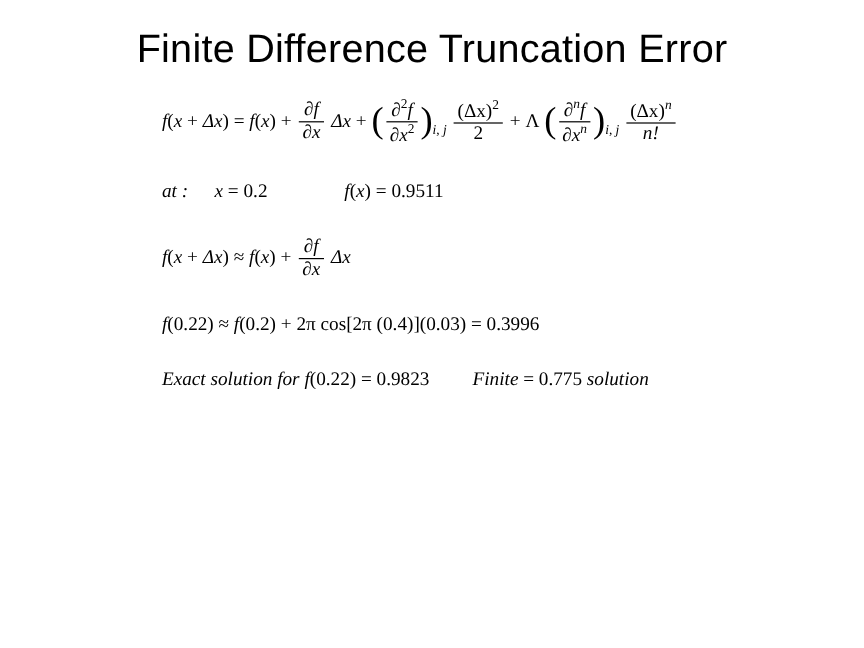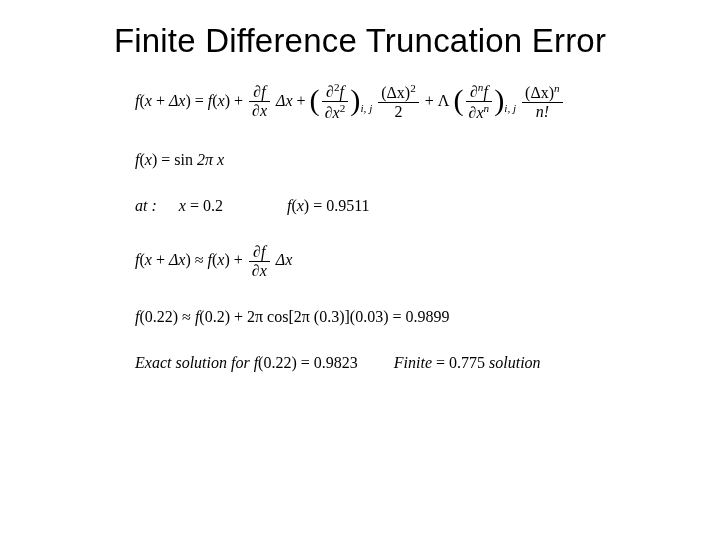--- a/index.html
+++ b/index.html
@@ -124,26 +124,20 @@
       <span class="paren">(</span><span class="frac">
         <span class="num"><span class="rm">∂</span><span class="supn">n</span><span>f</span></span>
         <span class="den"><span>∂x</span><span class="supn">n</span></span>
       </span><span class="paren">)</span><span class="sub">i, j</span>
       <span class="frac">
         <span class="num"><span class="rm">(Δx)</span><span class="supn">n</span></span>
         <span class="den"><span>n!</span></span>
       </span>
     </div>
 
-    <div class="eq">
-      <span>f</span><span class="rm">(</span><span>x</span><span class="rm">)</span>
-      <span class="rm">=</span>
-      <span class="rm">sin</span>
-      <span>2π x</span>
-    </div>
 
     <div class="eq">
       <span>at :</span>
       <span class="smgap"></span>
       <span>x</span>
       <span class="rm">=</span>
       <span class="rm">0.2</span>
       <span class="gap"></span><span class="gap"></span>
       <span>f</span><span class="rm">(</span><span>x</span><span class="rm">)</span>
       <span class="rm">=</span>
@@ -162,23 +156,23 @@
       </span>
       <span>Δx</span>
     </div>
 
     <div class="eq">
       <span>f</span><span class="rm">(</span><span class="rm">0.22</span><span class="rm">)</span>
       <span class="rm">≈</span>
       <span>f</span><span class="rm">(</span><span class="rm">0.2</span><span class="rm">)</span>
       <span class="rm">+</span>
       <span class="rm">2π</span>
-      <span class="rm">cos</span><span class="rm">[</span><span class="rm">2π (0.3)</span><span class="rm">]</span><span class="rm">(0.03)</span>
+      <span class="rm">cos</span><span class="rm">[</span><span class="rm">2π (0.4)</span><span class="rm">]</span><span class="rm">(0.03)</span>
       <span class="rm">=</span>
-      <span class="rm">0.9899</span>
+      <span class="rm">0.3996</span>
     </div>
 
     <div class="eq last">
       <span>Exact solution for</span>
       <span>f</span><span class="rm">(</span><span class="rm">0.22</span><span class="rm">)</span>
       <span class="rm">=</span>
       <span class="rm">0.9823</span>
       <span class="gap"></span>
       <span>Finite</span>
       <span class="rm">=</span>

